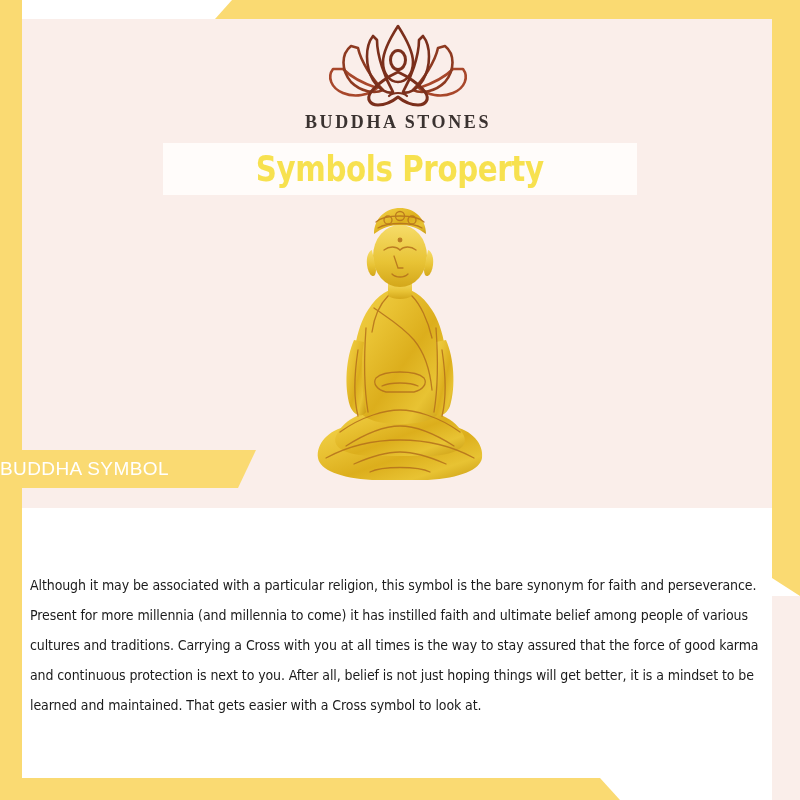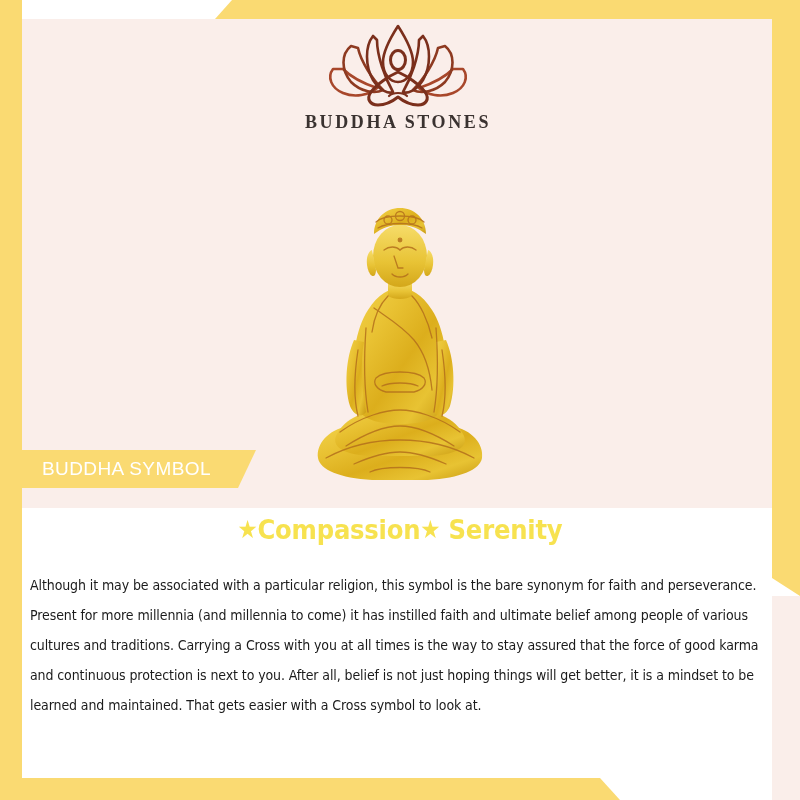--- a/index.html
+++ b/index.html
@@ -162,21 +162,20 @@
     left: 0;
     width: 256px;
     height: 38px;
     background: #fada72;
     clip-path: polygon(0 0, 100% 0, calc(100% - 18px) 100%, 0 100%);
     z-index: 12;
     display: flex;
     align-items: center;
   }
   .ribbon-label {
-    padding-left: 42px;
     font-family: "Liberation Sans", sans-serif;
     font-size: 19px;
     font-weight: 400;
     letter-spacing: 0.4px;
     color: #ffffff;
     white-space: nowrap;
   }
 
   
   .tagline {
@@ -248,20 +247,23 @@
         <ellipse cx="73" cy="38" rx="7.5" ry="9.5" stroke="#7b2f1c" stroke-width="3"></ellipse>
 
         <path d="M73 50 C 64 54, 52 62, 46 70 C 41 77, 45 83, 53 83 C 62 83, 68 79, 73 75 C 78 79, 84 83, 93 83 C 101 83, 105 77, 100 70 C 94 62, 82 54, 73 50 Z" stroke="#7b2f1c" stroke-width="3"></path>
 
         <path d="M64 74 C 68 70, 78 70, 82 74" stroke="#7b2f1c" stroke-width="2.2"></path>
       </g>
     </svg>
     <div class="brand-name">BUDDHA STONES</div>
   </div>
 
+  <div class="title-band">
+    <div class="title-text">Symbols Property</div>
+  </div>
 
   <div class="buddha-wrap">
     <svg class="buddha-svg" viewBox="0 0 180 290" aria-hidden="true">
       <defs>
         <linearGradient id="gold" x1="0" y1="0" x2="1" y2="1">
           <stop offset="0%" stop-color="#f2d24a"></stop>
           <stop offset="28%" stop-color="#e9c233"></stop>
           <stop offset="55%" stop-color="#dcae1c"></stop>
           <stop offset="78%" stop-color="#e8c333"></stop>
           <stop offset="100%" stop-color="#c99a12"></stop>
@@ -323,19 +325,16 @@
         <path d="M44 264 C 62 256, 78 252, 90 252 C 102 252, 118 256, 136 264"></path>
         <path d="M60 272 C 72 266, 108 266, 120 272"></path>
       </g>
     </svg>
   </div>
 
   <div class="ribbon">
     <span class="ribbon-label">BUDDHA SYMBOL</span>
   </div>
 
-  <div class="tagline">
-    <span class="star">★</span><span>Compassion</span><span class="star">★</span> <span>Serenity</span>
-  </div>
 
   <p class="body-copy">Although it may be associated with a particular religion, this symbol is the bare synonym for faith and perseverance. Present for more millennia (and millennia to come) it has instilled faith and ultimate belief among people of various cultures and traditions. Carrying a Cross with you at all times is the way to stay assured that the force of good karma and continuous protection is next to you. After all, belief is not just hoping things will get better, it is a mindset to be learned and maintained. That gets easier with a Cross symbol to look at.</p>
 
 </div>
 
 </body></html>

